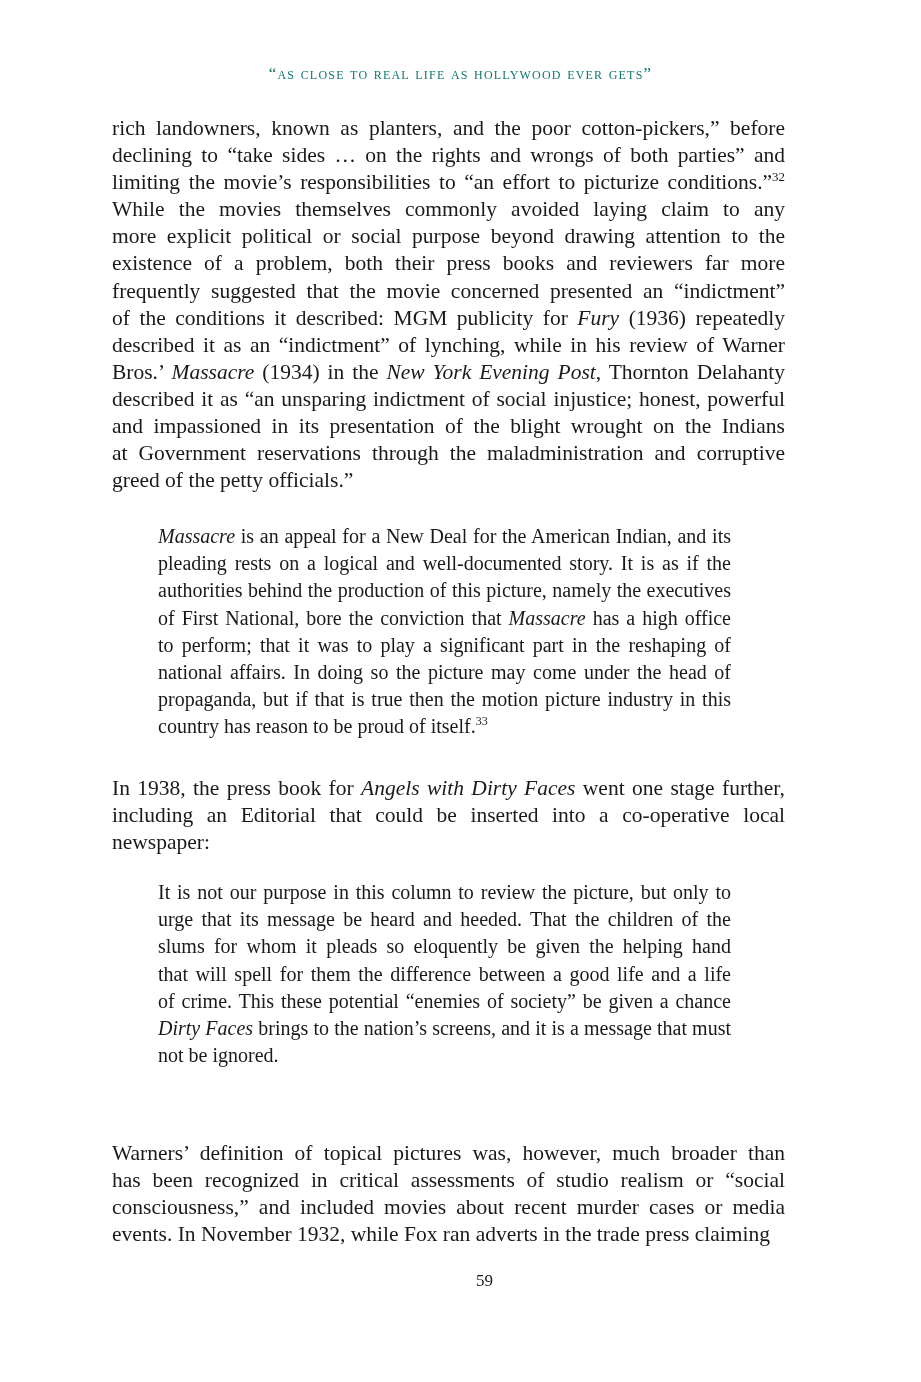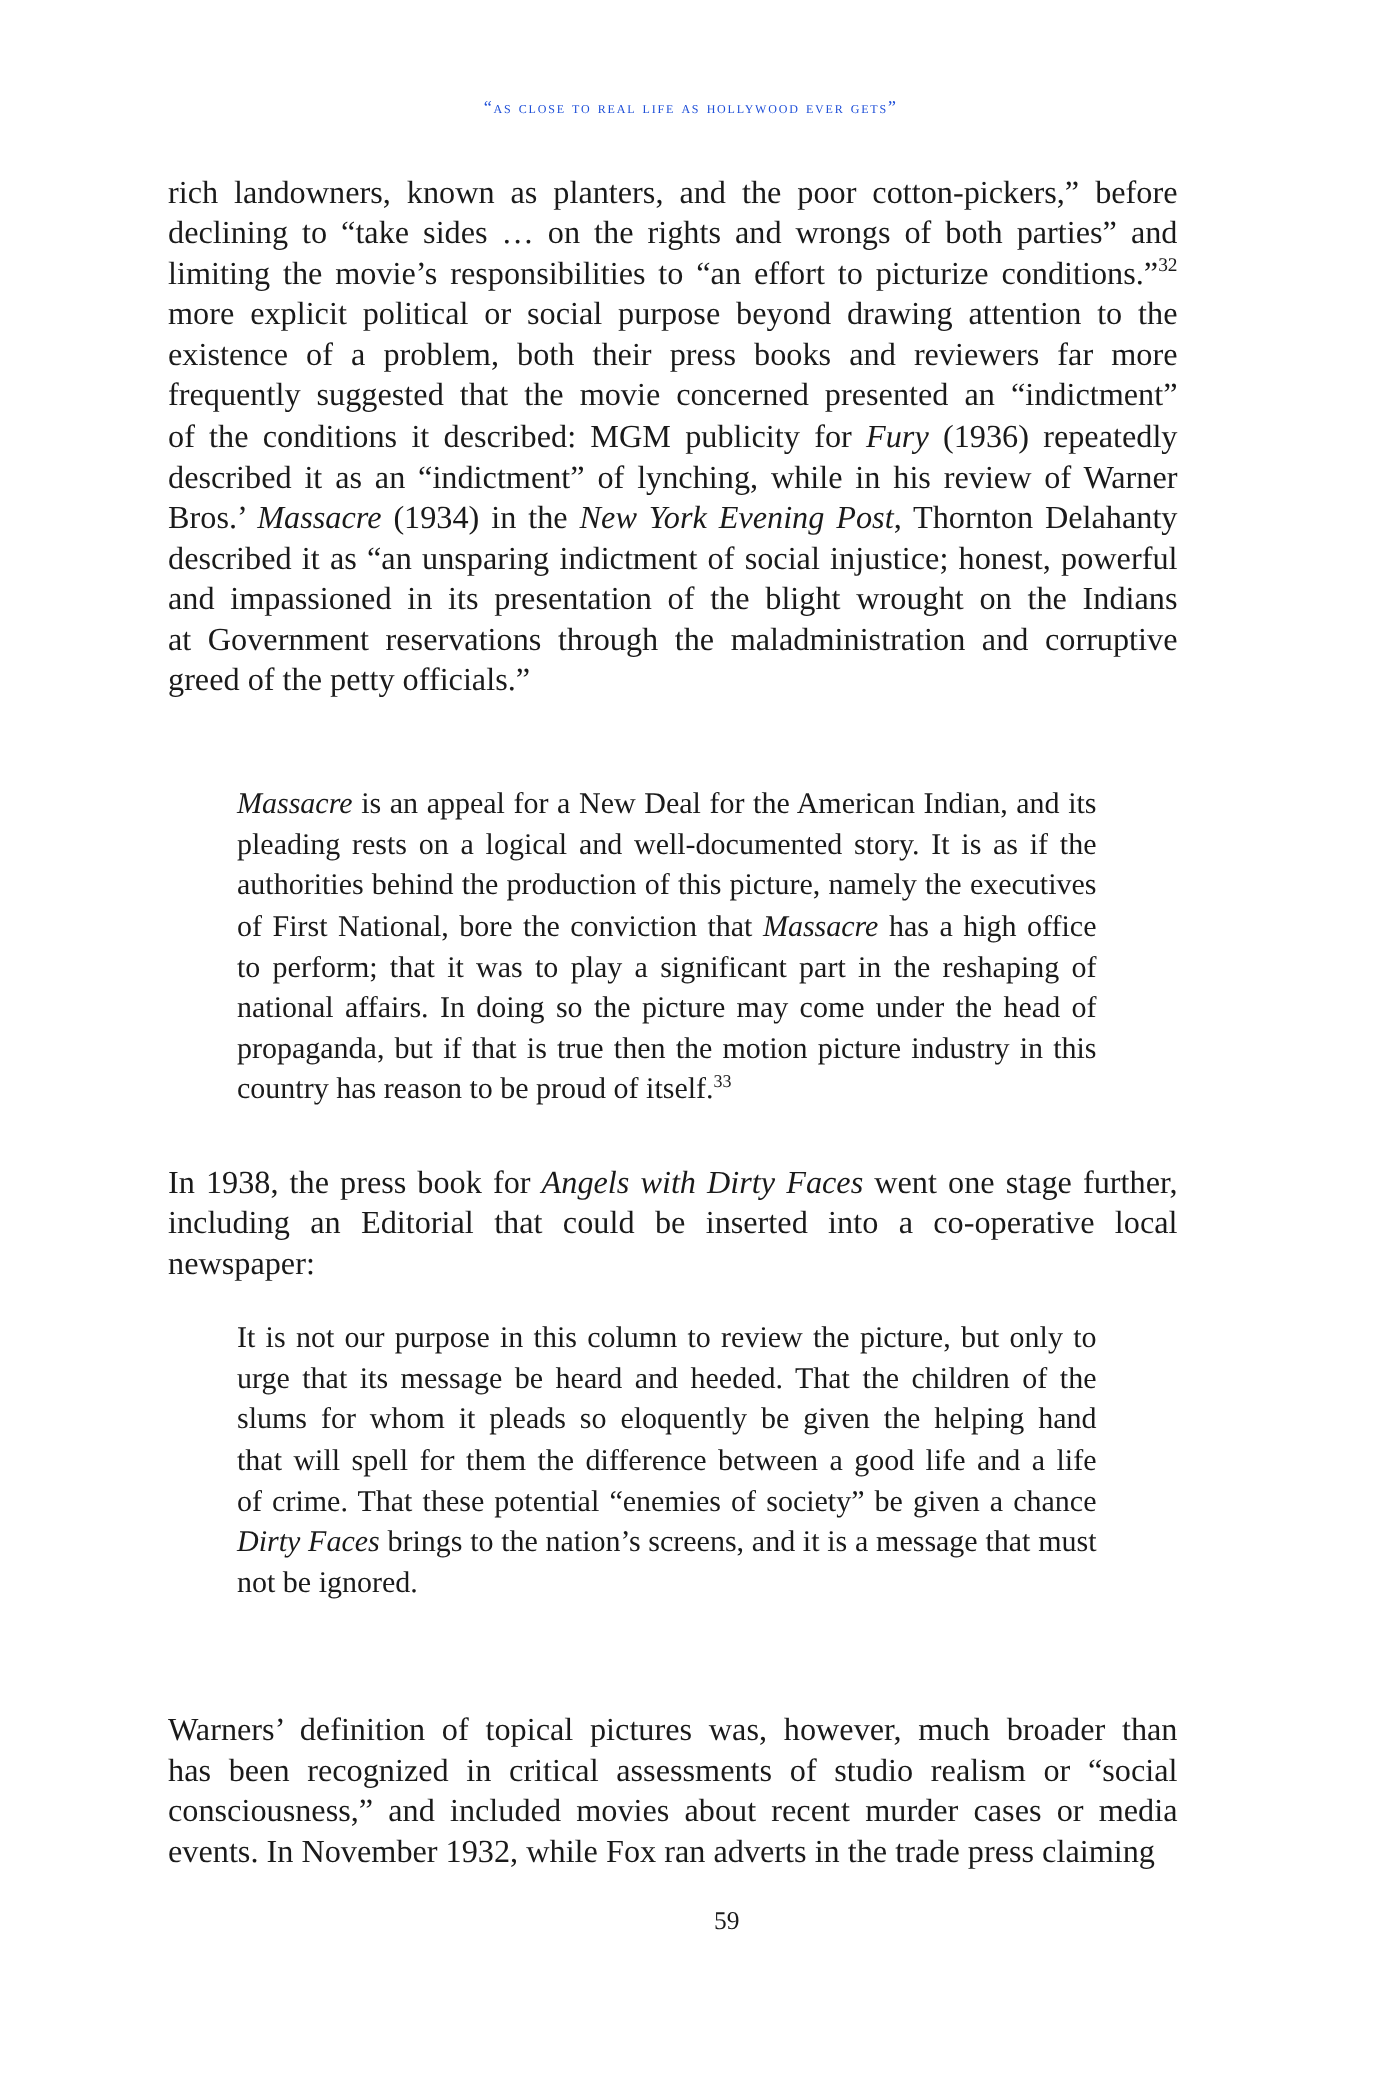--- a/index.html
+++ b/index.html
@@ -1,37 +1,38 @@
 <!DOCTYPE html>
 <html><head>
 <meta charset="utf-8">
 <style>
   html, body { margin: 0; padding: 0; background: #ffffff; }
   body { width: 921px; height: 1382px; position: relative; overflow: hidden;
          font-family: "Liberation Serif", "DejaVu Serif", serif; color: #1a1a1a; }
   .running-head { position: absolute; top: 64px; left: 0; width: 921px; text-align: center;
-         font-size: 12px; letter-spacing: 1.2px; font-variant: small-caps; text-transform: lowercase; color: #1d4ed8; }
+         font-size: 17px; letter-spacing: 1.2px; font-variant: small-caps; text-transform: lowercase; color: #0f766e; }
   .block { position: absolute; }
   .line { display: block; white-space: nowrap; text-align: justify; text-align-last: justify; }
   .line.last { text-align-last: left; }
   .body-text { left: 112px; width: 673px; font-size: 21.5px; line-height: 27.1px; }
   .quote-text { left: 158px; width: 573px; font-size: 20px; line-height: 27.2px; }
   sup { font-size: 60%; vertical-align: super; line-height: 0; }
   i { font-style: italic; }
   .page-number { position: absolute; top: 1271px; left: 0; width: 921px; text-align: center; font-size: 17px; padding-left: 24px; }
 </style>
 </head>
 <body>
 
 <div class="running-head">“As close to real life as Hollywood ever gets”</div>
 
 <div class="block body-text" id="p0" style="top:115px;">
     <span class="line"><span>rich landowners, known as planters, and the poor cotton-pickers,” before</span></span>
     <span class="line"><span>declining to “take sides … on the rights and wrongs of both parties” and</span></span>
     <span class="line"><span>limiting the movie’s responsibilities to “an effort to picturize conditions.”</span><sup>32</sup></span>
+    <span class="line"><span>While the movies themselves commonly avoided laying claim to any</span></span>
     <span class="line"><span>more explicit political or social purpose beyond drawing attention to the</span></span>
     <span class="line"><span>existence of a problem, both their press books and reviewers far more</span></span>
     <span class="line"><span>frequently suggested that the movie concerned presented an “indictment”</span></span>
     <span class="line"><span>of the conditions it described: MGM publicity for </span><i>Fury</i><span> (1936) repeatedly</span></span>
     <span class="line"><span>described it as an “indictment” of lynching, while in his review of Warner</span></span>
     <span class="line"><span>Bros.’ </span><i>Massacre</i><span> (1934) in the </span><i>New York Evening Post</i><span>, Thornton Delahanty</span></span>
     <span class="line"><span>described it as “an unsparing indictment of social injustice; honest, powerful</span></span>
     <span class="line"><span>and impassioned in its presentation of the blight wrought on the Indians</span></span>
     <span class="line"><span>at Government reservations through the maladministration and corruptive</span></span>
     <span class="line last"><span>greed of the petty officials.”</span></span>
@@ -49,21 +50,21 @@
 <div class="block body-text" id="p2" style="top:775px;">
     <span class="line"><span>In 1938, the press book for </span><i>Angels with Dirty Faces</i><span> went one stage further,</span></span>
     <span class="line"><span>including an Editorial that could be inserted into a co-operative local</span></span>
     <span class="line last"><span>newspaper:</span></span>
   </div>
 <div class="block quote-text" id="p3" style="top:879px;">
     <span class="line"><span>It is not our purpose in this column to review the picture, but only to</span></span>
     <span class="line"><span>urge that its message be heard and heeded. That the children of the</span></span>
     <span class="line"><span>slums for whom it pleads so eloquently be given the helping hand</span></span>
     <span class="line"><span>that will spell for them the difference between a good life and a life</span></span>
-    <span class="line"><span>of crime. That these potential “enemies of society” be given a chance</span></span>
+    <span class="line"><span>of crime. This these potential “enemies of society” be given a chance</span></span>
     <span class="line"><i>Dirty Faces</i><span> brings to the nation’s screens, and it is a message that must</span></span>
     <span class="line last"><span>not be ignored.</span></span>
   </div>
 <div class="block body-text" id="p4" style="top:1124px;margin-top:16px;">
     <span class="line"><span>Warners’ definition of topical pictures was, however, much broader than</span></span>
     <span class="line"><span>has been recognized in critical assessments of studio realism or “social</span></span>
     <span class="line"><span>consciousness,” and included movies about recent murder cases or media</span></span>
     <span class="line last"><span>events. In November 1932, while Fox ran adverts in the trade press claiming</span></span>
   </div>
 

